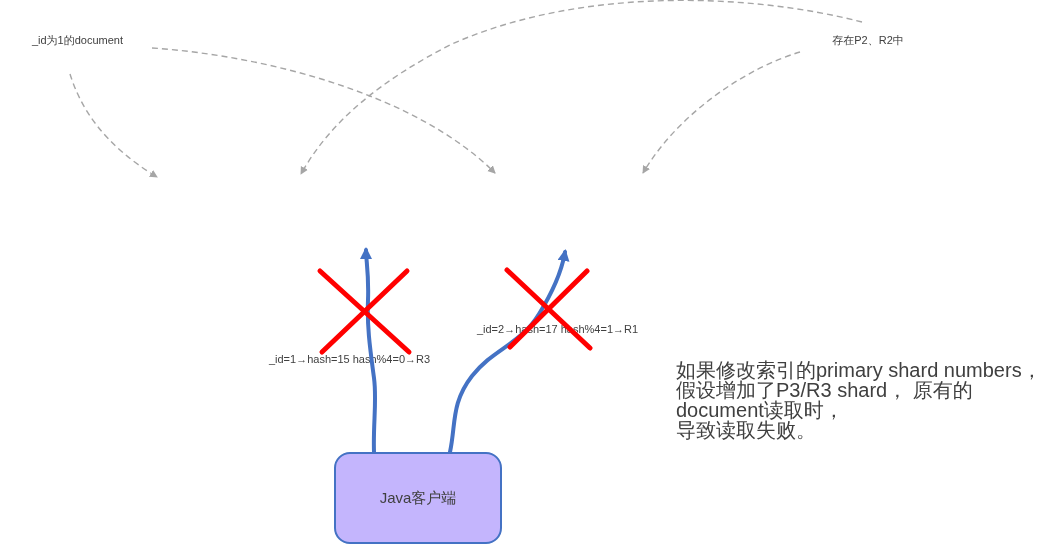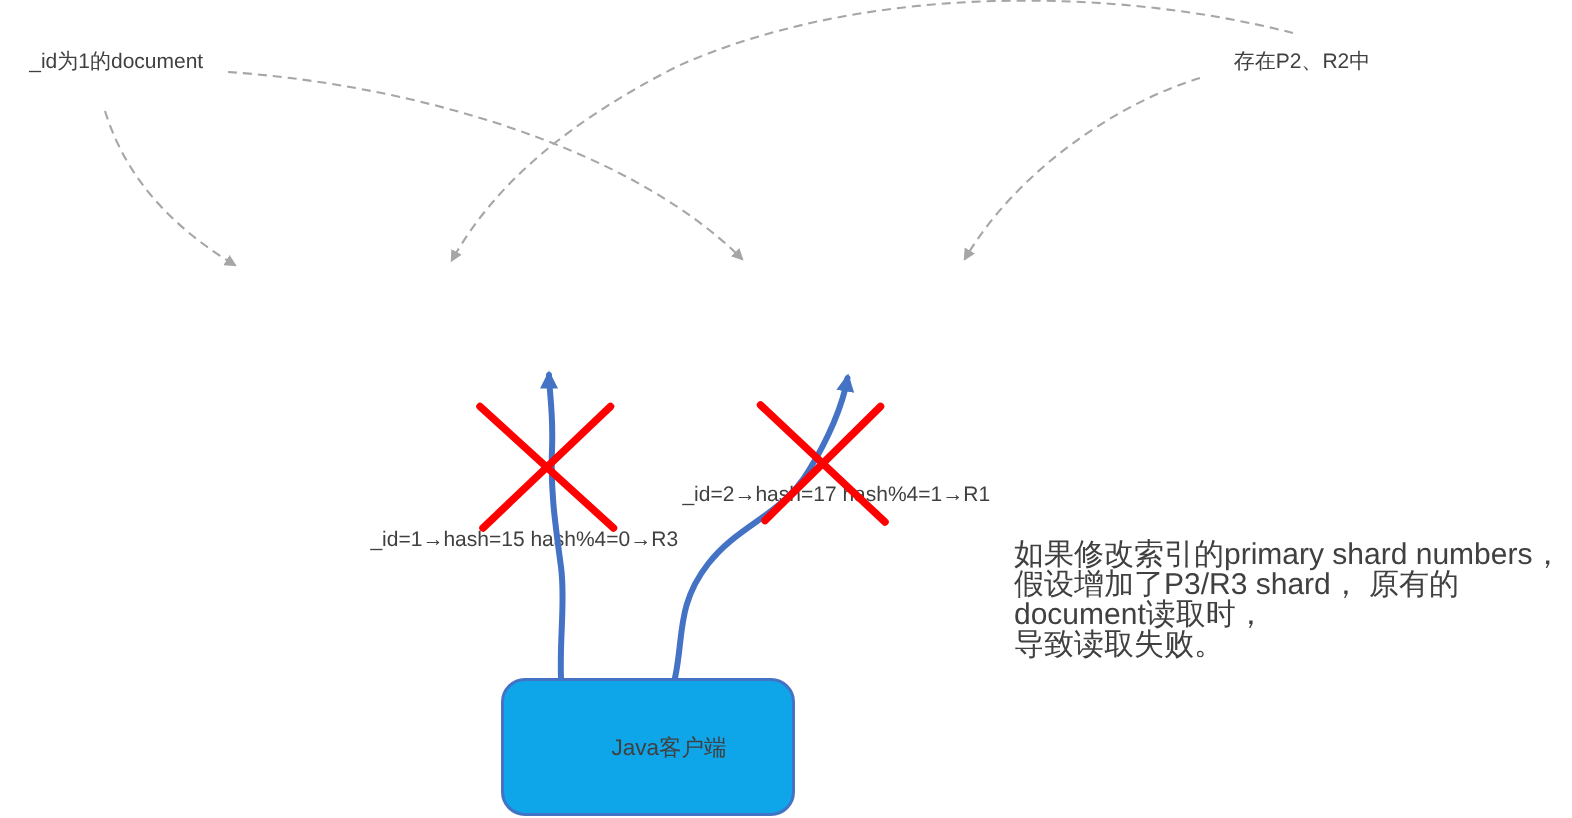--- a/index.html
+++ b/index.html
@@ -30,38 +30,38 @@
     color:#ffffff;font-size:23px;
   }
   .n1s{top:34px;}
   .n2s{top:35px;}
   .client{
     position:absolute;left:334px;top:452px;width:164px;height:88px;
     border:2px solid #4472C4;border-radius:16px;
     display:flex;align-items:center;justify-content:center;
     font-size:15px;color:#404040;
   }
-  .ann{position:absolute;text-align:center;font-size:14px;line-height:20px;color:#404040;}
+  .ann{position:absolute;text-align:center;font-size:11px;line-height:20px;color:#404040;}
   .ann-doc1{left:5px;top:30px;width:145px;}
   .ann-doc2{left:793px;top:30px;width:150px;}
   .ann-route-fail{left:222px;top:349px;width:255px;}
   .ann-route-ok{left:445px;top:319px;width:225px;}
   .note{
     position:absolute;left:676px;top:360px;width:372px;
     text-align:left;font-size:20px;line-height:20px;color:#404040;
   }
   .overlay{position:absolute;left:0;top:0;width:1048px;height:545px;pointer-events:none;}
 </style>
 </head>
 <body>
 
 <div class="stage">
 
 
-  <div class="client" style="background-color: #0ea5e9; padding-left: 28px;">
+  <div class="client" style="background-color: #c4b5fd;">
     <span>Java客户端</span>
   </div>
 
   <div class="ann ann-doc1">
     <div>_id为1的document</div>
   </div>
   <div class="ann ann-doc2">
     <div>存在P2、R2中</div>
   </div>
   <div class="ann ann-route-fail">

